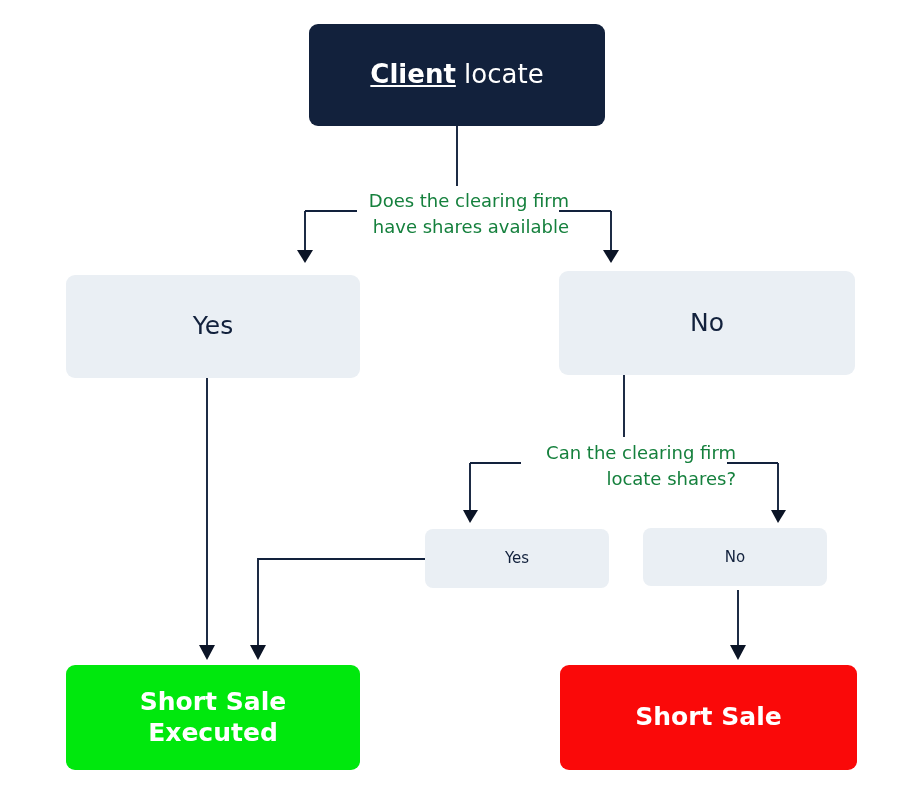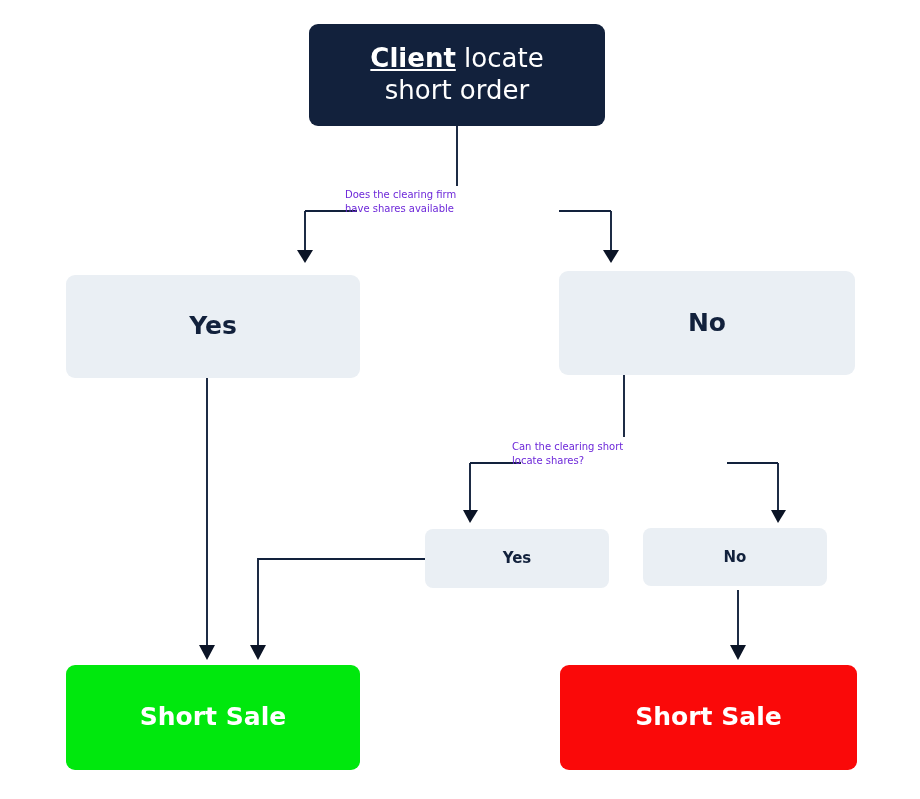--- a/index.html
+++ b/index.html
@@ -33,21 +33,21 @@
     font-size: 26px;
     font-weight: 400;
   }
   .node-start .strong {
     font-weight: 700;
     text-decoration: underline;
   }
   .node-neutral {
     background: #eaeff4;
     color: #12213c;
-    font-weight: 700;
+    font-weight: 400;
   }
   .node-neutral.big {
     font-size: 25px;
   }
   .node-neutral.small {
     font-size: 15px;
     border-radius: 8px;
   }
   .node-success {
     background: #00e80d;
@@ -56,24 +56,24 @@
     font-weight: 700;
   }
   .node-danger {
     background: #fa0909;
     color: #ffffff;
     font-size: 25px;
     font-weight: 700;
   }
   .edge-label {
     position: absolute;
-    color: #6d28d9;
-    font-size: 10px;
+    color: #15803d;
+    font-size: 18px;
     line-height: 1.42;
-    text-align: left;
+    text-align: right;
     white-space: pre-line;
   }
   .connectors {
     position: absolute;
     left: 0;
     top: 0;
     width: 920px;
     height: 799px;
     pointer-events: none;
   }
@@ -119,49 +119,49 @@
     <path class="cline" d="M425,559 L258,559 L258,647"></path>
     <polygon class="chead" points="250,645 266,645 258,660"></polygon>
 
     <path class="cline" d="M738,590 L738,647"></path>
     <polygon class="chead" points="730,645 746,645 738,660"></polygon>
   </svg>
 
   <div class="node node-start" style="left:309px; top:24px; width:296px; height:102px;">
     <div>
       <span class="strong">Client</span><span> locate</span><br>
-      <span>short order</span>
     </div>
   </div>
 
   <div class="edge-label" style="left:345px; top:188px; width:224px;">Does the clearing firm
 have shares available</div>
 
   <div class="node node-neutral big" style="left:66px; top:275px; width:294px; height:103px;">
     <span>Yes</span>
   </div>
 
   <div class="node node-neutral big" style="left:559px; top:271px; width:296px; height:104px;">
     <span>No</span>
   </div>
 
-  <div class="edge-label" style="left:512px; top:440px; width:224px;">Can the clearing short
+  <div class="edge-label" style="left:512px; top:440px; width:224px;">Can the clearing firm
 locate shares?</div>
 
   <div class="node node-neutral small" style="left:425px; top:529px; width:184px; height:59px;">
     <span>Yes</span>
   </div>
 
   <div class="node node-neutral small" style="left:643px; top:528px; width:184px; height:58px;">
     <span>No</span>
   </div>
 
   <div class="node node-success" style="left:66px; top:665px; width:294px; height:105px;">
     <div>
       <span>Short Sale</span><br>
+      <span>Executed</span>
     </div>
   </div>
 
   <div class="node node-danger" style="left:560px; top:665px; width:297px; height:105px;">
     <div>
       <span>Short Sale</span><br>
     </div>
   </div>
 
 </div>

